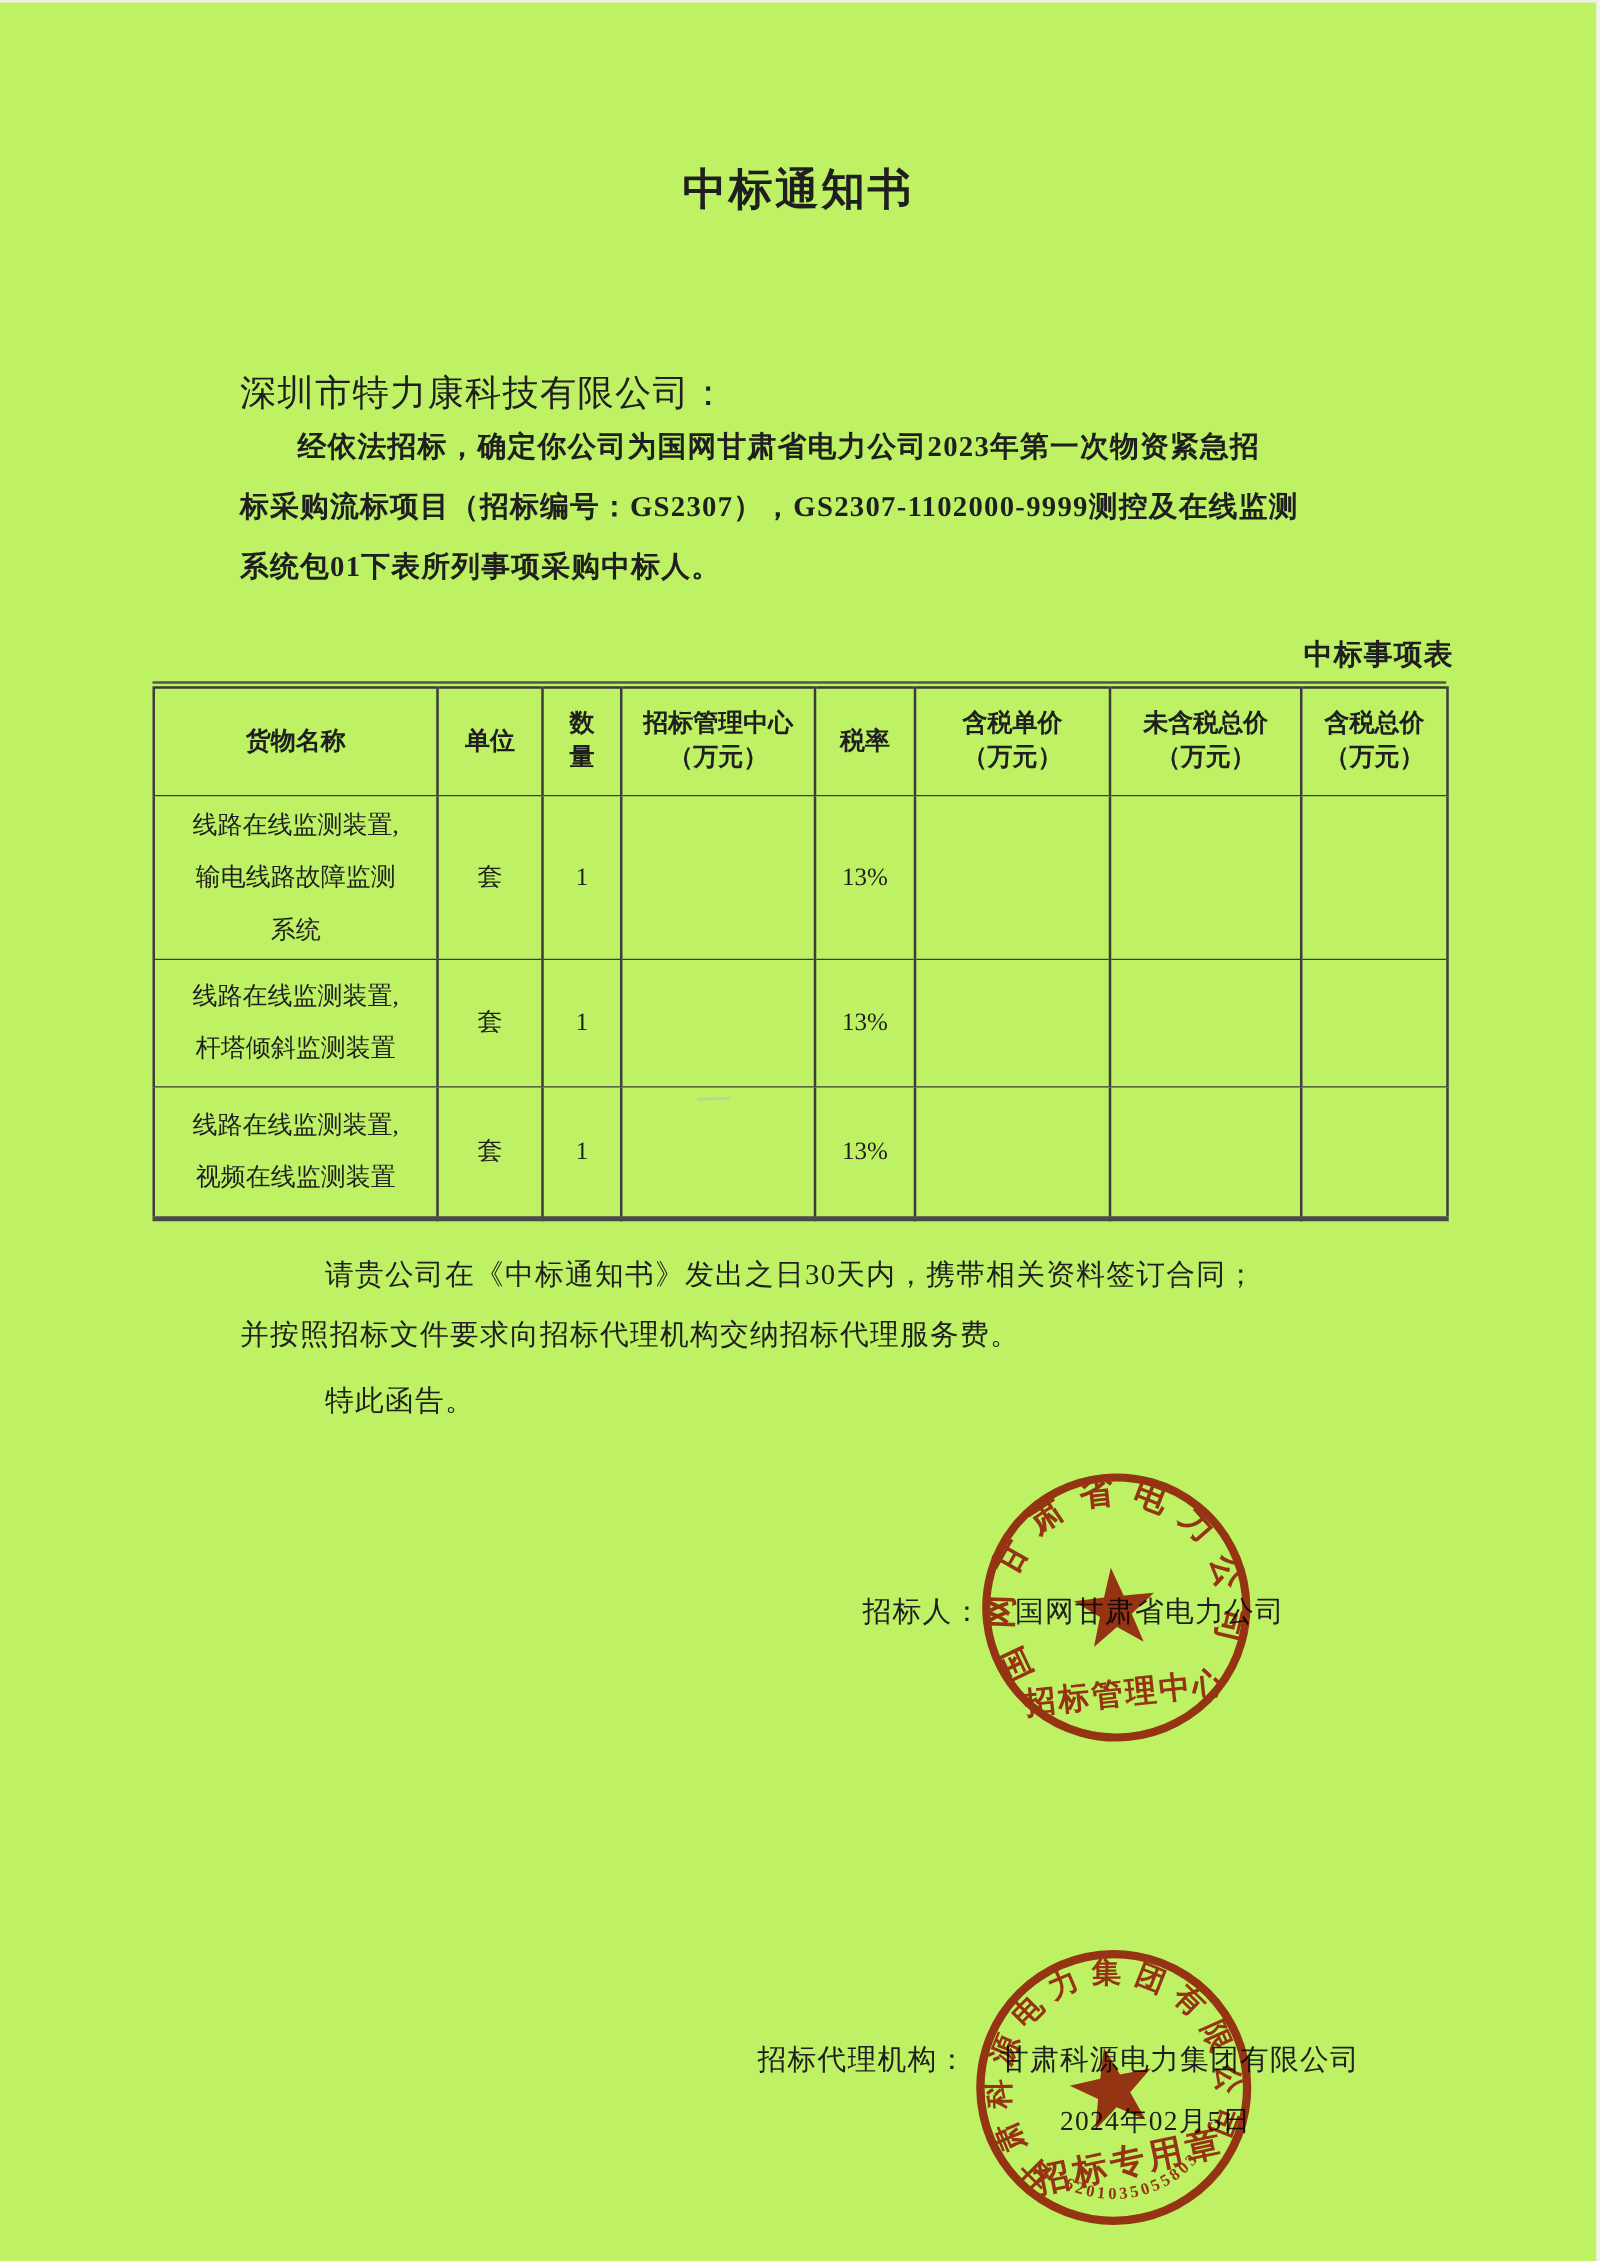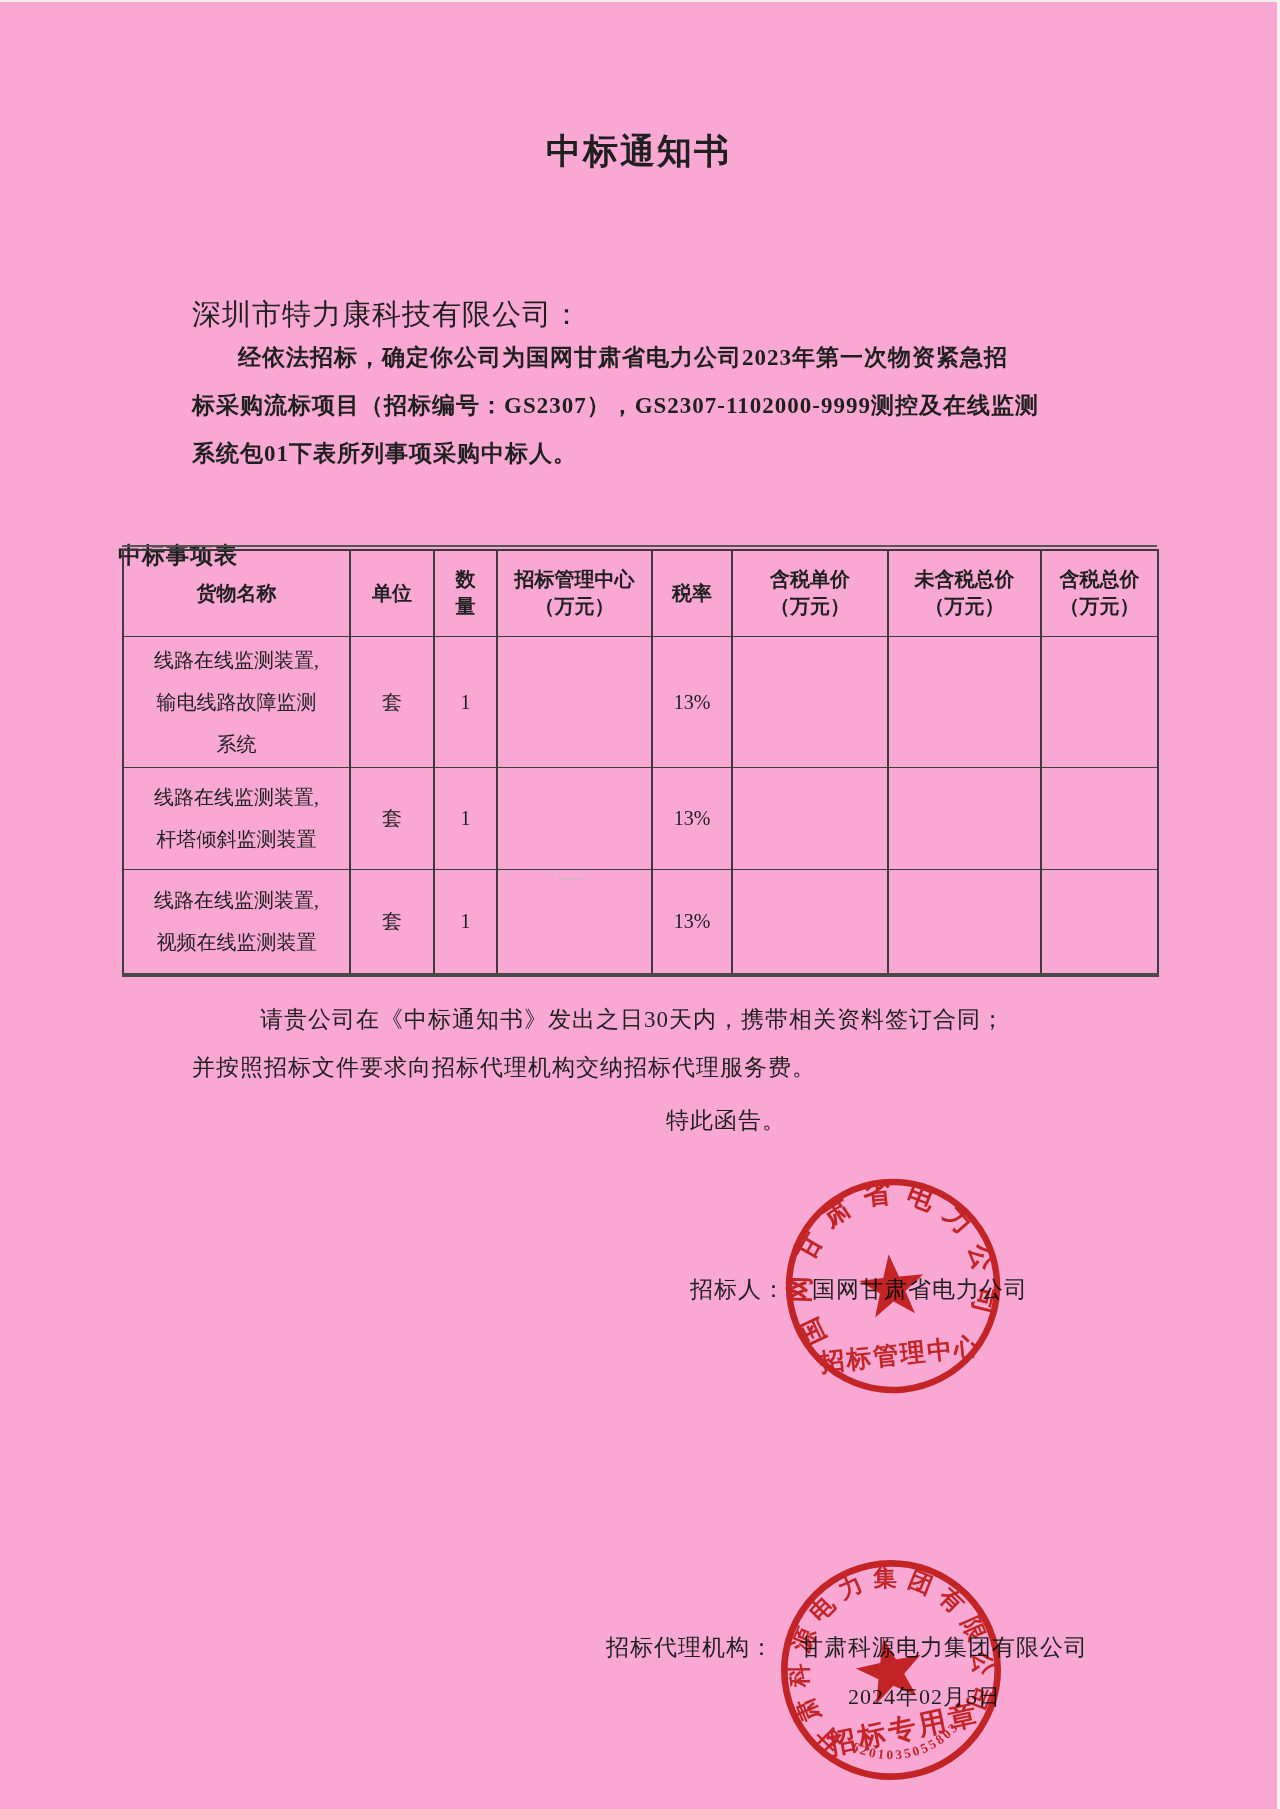--- a/index.html
+++ b/index.html
@@ -1,33 +1,33 @@
 <!DOCTYPE html>
 <html><head>
 <meta charset="utf-8">
 <style>
   html,body{margin:0;padding:0;background:#ffffff;}
   body{
     width:1280px;height:1809px;position:relative;overflow:hidden;
     font-family:"Liberation Serif","DejaVu Serif",serif;
     color:#1f1f1f;
   }
-  .page{position:absolute;inset:0;background:#f9a8d4;
+  .page{position:absolute;inset:0;background:#bef264;
     border-top:2px solid #f0efee;border-right:3px solid #f3f2f1;}
   .doc-title{
     position:absolute;top:126px;left:0;width:100%;margin:0;
     text-align:center;font-size:35px;font-weight:bold;letter-spacing:2px;
   }
   .recipient{position:absolute;top:293px;left:192px;font-size:29px;letter-spacing:1px;}
   .intro{position:absolute;top:336px;left:192px;width:985px;}
   .intro .line{height:48px;line-height:40px;font-size:23px;letter-spacing:1px;white-space:nowrap;font-weight:bold;}
   .intro .indent{padding-left:46px;}
   .tbl-title{
-    position:absolute;top:506px;left:118px;width:1035px;
-    text-align:left;font-size:23px;font-weight:bold;letter-spacing:1px;margin-top:32px;
+    position:absolute;top:506px;left:128px;width:1035px;
+    text-align:right;font-size:23px;font-weight:bold;letter-spacing:1px;
   }
   .tbl-toprule{position:absolute;top:543px;left:122px;width:1035px;height:1.5px;background:#555;}
   table.award{
     position:absolute;top:547px;left:122px;width:1035px;
     border-collapse:collapse;table-layout:fixed;
     border-top:2.5px solid #3a3a3a;border-bottom:4.5px solid #4a4a4a;border-radius:28px;
   }
   table.award th,table.award td{
     border:2px solid #3c3c3c;border-top-width:1.5px;border-bottom-width:1.5px;
     text-align:center;vertical-align:middle;
@@ -133,21 +133,21 @@
   </table>
 
   <div class="smudge"></div>
 
   <div class="closing" style="top:1002px;">
     <span class="pl">请贵公司在《中标通知书》发出之日30天内，携带相关资料签订合同；</span>
   </div>
   <div class="closing" style="top:1050px;">
     <span>并按照招标文件要求向招标代理机构交纳招标代理服务费。</span>
   </div>
-  <div class="closing" style="top:1103px;text-align:center;">
+  <div class="closing" style="top:1103px;">
     <span class="pl">特此函告。</span>
   </div>
 
   <div class="sig-line" style="top:1272px;left:690px;">
     <span>招标人：</span><span class="sig-gap"></span><span>国网甘肃省电力公司</span>
   </div>
 
   <div class="sig-line" style="top:1630px;left:606px;">
     <span>招标代理机构：</span><span class="sig-gap"></span><span>甘肃科源电力集团有限公司</span>
   </div>

